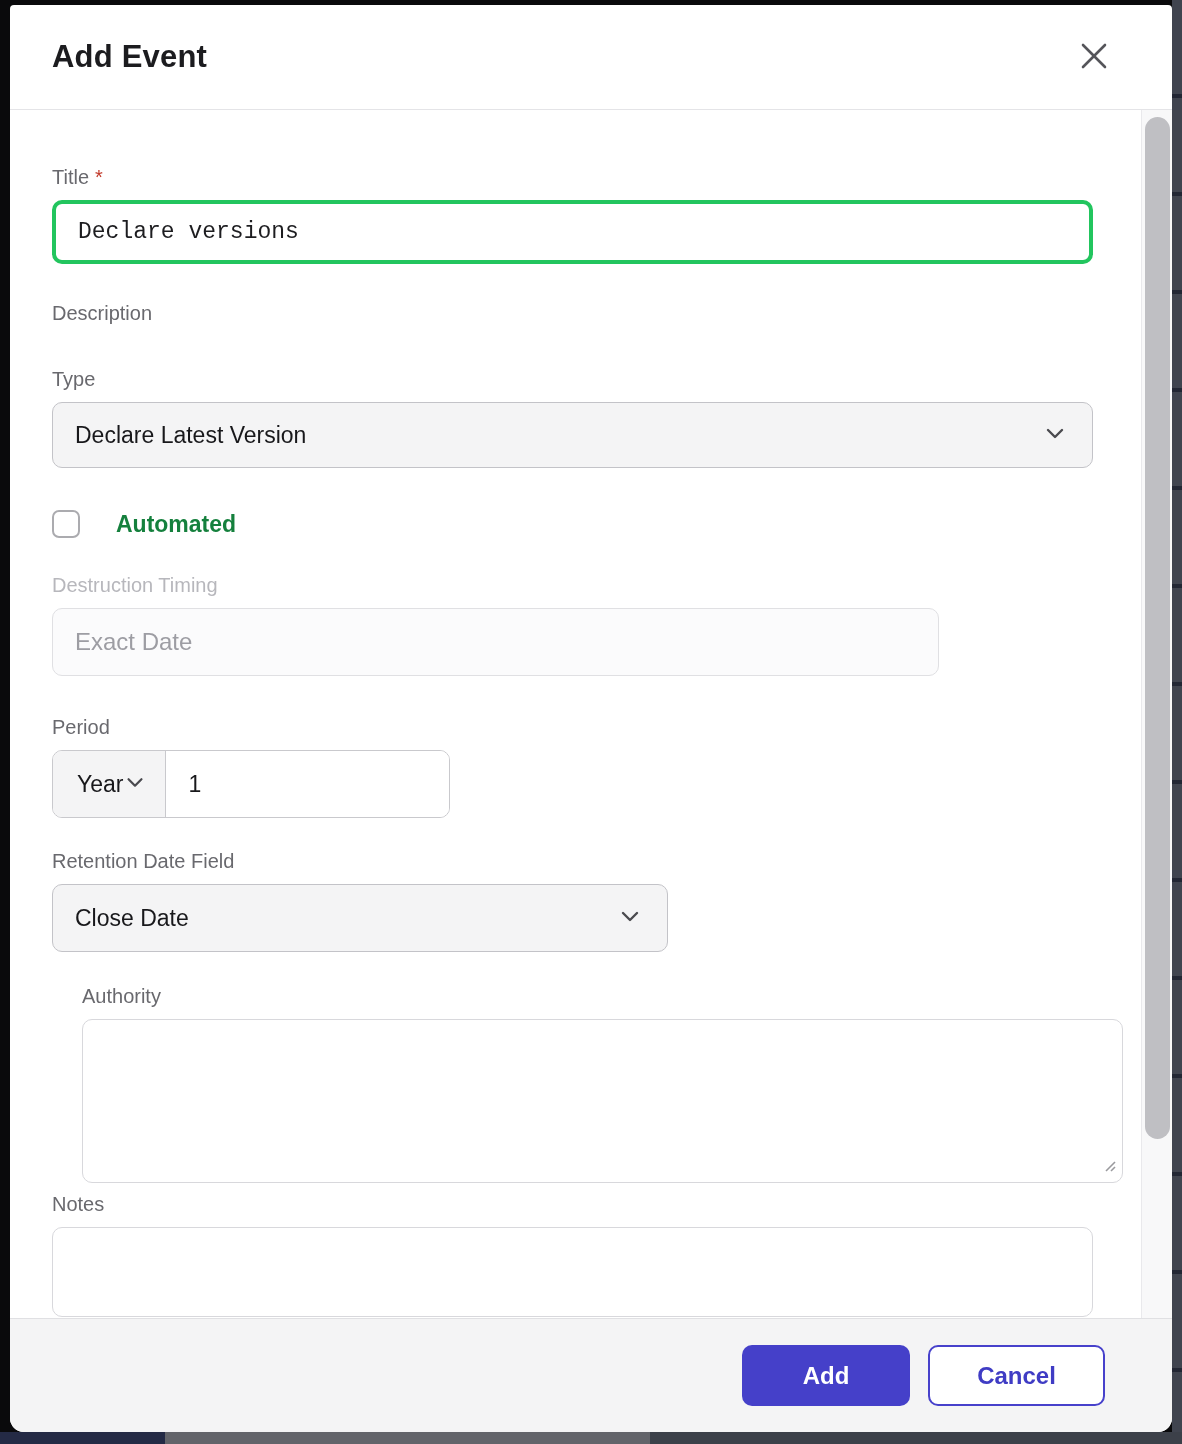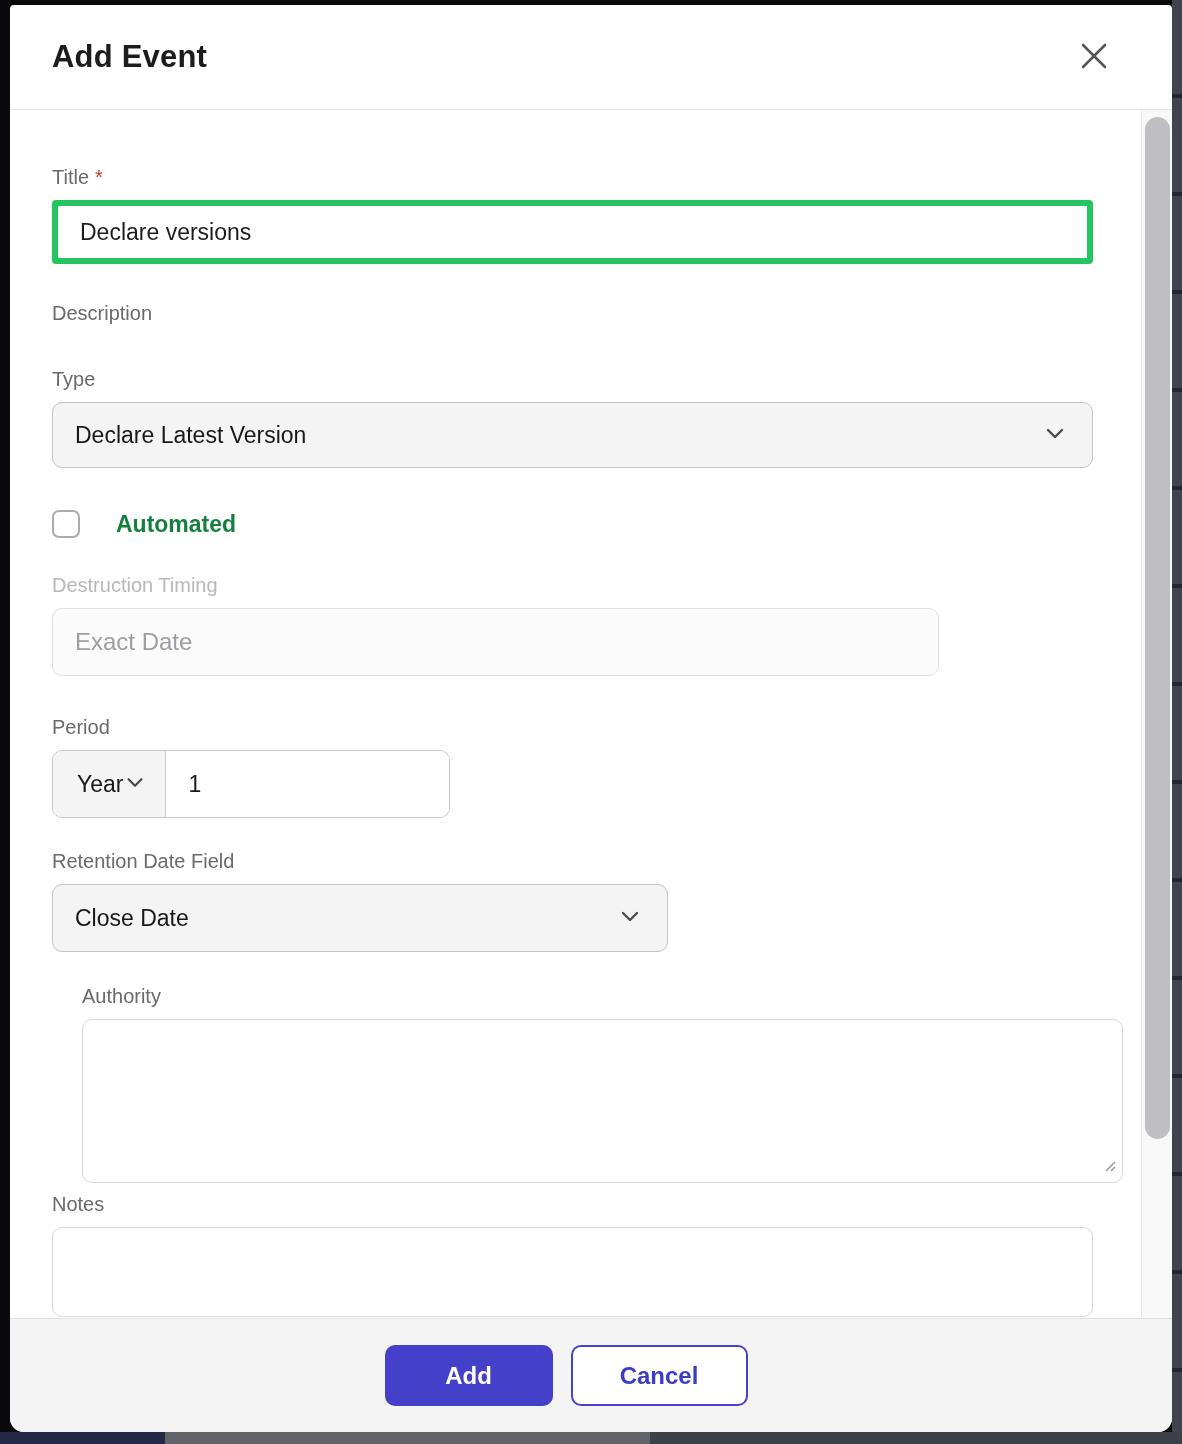--- a/index.html
+++ b/index.html
@@ -48,22 +48,22 @@
     flex:1 1 auto; position:relative; overflow:hidden;
     padding:54px 89px 0 42px;
   }
 
   .field-label { font-size:20px; line-height:26px; color:#69696e; margin-bottom:10px; }
   .field-label .req { color:#c23a2b; margin-left:6px; }
   .field-label.disabled { color:#b7b7bc; }
 
   .text-input {
     width:1041px; height:64px;
-    border:6px solid #22c55e; border-radius:4px;
-    font-family:Liberation Sans, sans-serif; font-size:23px; color:#1d1d20;
+    border:4px solid #22c55e; border-radius:10px;
+    font-family:Liberation Mono, monospace; font-size:23px; color:#1d1d20;
     padding:0 22px; background:#fff; outline:none; display:block;
   }
 
   .textarea {
     width:1041px; height:166px;
     border:1px solid #d8d8dc; border-radius:10px;
     font-family:inherit; font-size:23px; color:#1d1d20;
     padding:16px 22px; background:#fff; resize:none; outline:none; display:block;
     position:relative;
   }
@@ -130,22 +130,22 @@
     background:#f8f8f9; border-left:1px solid #e9e9ec;
   }
   .scrollbar-thumb {
     position:absolute; top:7px; left:3px; width:25px; height:1022px;
     background:#bfbfc3; border-radius:13px; cursor:grab;
   }
 
   
   .modal-footer {
     flex:0 0 114px; background:#f4f4f5; border-top:1px solid #e0e0e3;
-    display:flex; align-items:center; justify-content:center;
-    gap:18px; padding-right:50px;
+    display:flex; align-items:center; justify-content:flex-end;
+    gap:18px; padding-right:67px;
   }
   .btn {
     height:61px; border-radius:10px; font-family:inherit;
     font-size:24px; font-weight:700; cursor:pointer;
   }
   .btn-add {
     width:168px; background:#4540c9; color:#ffffff; border:none;
   }
   .btn-cancel {
     width:177px; background:#ffffff; color:#3f3cc4; border:2px solid #4741cb;

